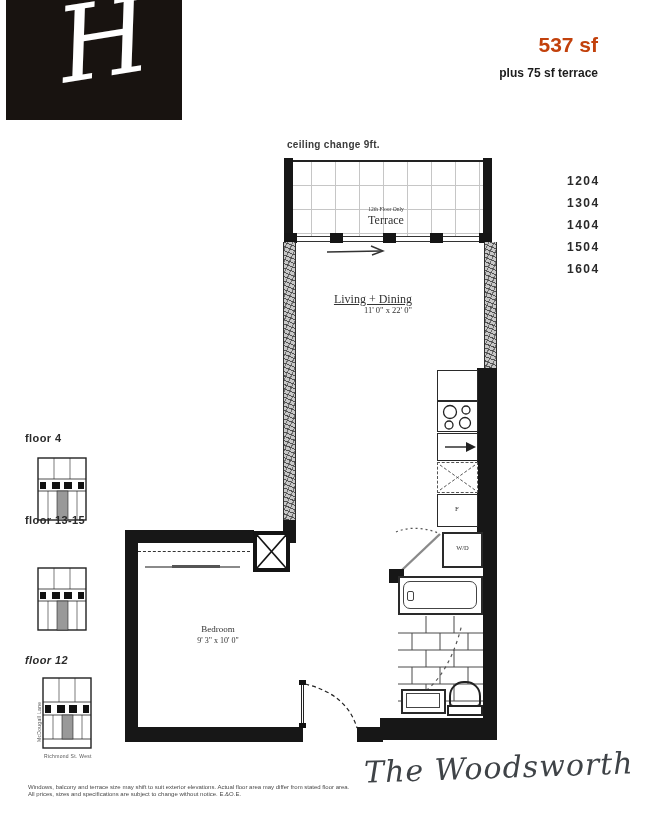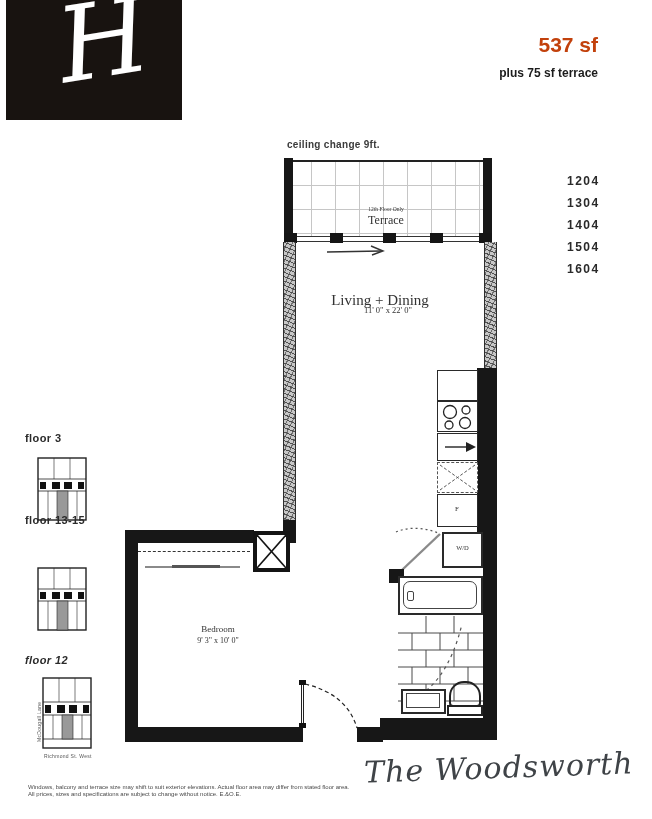--- a/index.html
+++ b/index.html
@@ -33,21 +33,21 @@
   .slider-track{left:284px;top:236px;width:208px;height:4px;border-top:1px solid #333;border-bottom:1px solid #333;background:#fff;}
   .post{top:233px;width:13px;height:10px;background:#151515;}
 
   .box{background:#fff;border:1.5px solid #2a2a2a;box-sizing:border-box;}
   .box-dashed{background:#fff;border:1.5px dashed #555;box-sizing:border-box;}
 
   
   .plan-label{font-family:"Liberation Serif",serif;color:#333;text-align:center;white-space:nowrap;}
   .terrace-name{left:336px;top:180px;width:100px;font-size:12px;margin-top:33px;}
   .terrace-note{left:336px;top:206px;width:100px;font-size:5.5px;}
-  .living-name{left:320px;top:292px;width:120px;font-size:15px;}
+  .living-name{left:313px;top:292px;width:120px;font-size:12px;text-decoration:underline;}
   .living-dims{left:328px;top:305px;width:120px;font-size:8.5px;}
   .bed-name{left:158px;top:624px;width:120px;font-size:9px;}
   .bed-dims{left:158px;top:636px;width:120px;font-size:8px;}
   .wd-label{left:442px;top:544px;width:41px;font-size:6.5px;}
   .f-label{left:437px;top:505px;width:40px;font-size:7px;}
 
   
   .kp-label{font-size:11px;font-weight:bold;color:#2b2b2b;letter-spacing:.4px;}
   .street{font-size:5px;color:#555;letter-spacing:.3px;}
   .street-v{transform:rotate(-90deg);transform-origin:left top;}
@@ -181,21 +181,21 @@
   <div class="abs plan-label bed-name">Bedroom</div>
   <div class="abs plan-label bed-dims">9' 3" x 10' 0"</div>
 
   <div class="abs" style="left:301px;top:683px;width:3px;height:45px;background:#fff;border:1px solid #222;box-sizing:border-box;"></div>
   <div class="abs" style="left:299px;top:680px;width:7px;height:5px;background:#111;"></div>
   <div class="abs" style="left:299px;top:723px;width:7px;height:5px;background:#111;"></div>
   <svg class="abs" style="left:303px;top:680px;" width="58" height="50">
     <path d="M2,4 Q 44,14 54,48" fill="none" stroke="#222" stroke-width="1.2" stroke-dasharray="4,3"></path>
   </svg>
 
-  <div class="abs kp-label" style="left:25px;top:432px;">floor 3</div>
+  <div class="abs kp-label" style="left:25px;top:432px;">floor 4</div>
   <svg class="abs" style="left:37px;top:457px;" width="50" height="64" viewBox="0 0 50 64">
     <rect x="1" y="1" width="48" height="62" fill="none" stroke="#222" stroke-width="1.4"></rect>
     <line x1="1" y1="22" x2="49" y2="22" stroke="#222" stroke-width="0.8"></line>
     <line x1="1" y1="34" x2="49" y2="34" stroke="#222" stroke-width="0.8"></line>
     <line x1="17" y1="1" x2="17" y2="22" stroke="#222" stroke-width="0.6"></line>
     <line x1="33" y1="1" x2="33" y2="22" stroke="#222" stroke-width="0.6"></line>
     <rect x="3" y="25" width="6" height="7" fill="#111"></rect>
     <rect x="15" y="25" width="8" height="7" fill="#111"></rect>
     <rect x="27" y="25" width="8" height="7" fill="#111"></rect>
     <rect x="41" y="25" width="6" height="7" fill="#111"></rect>

